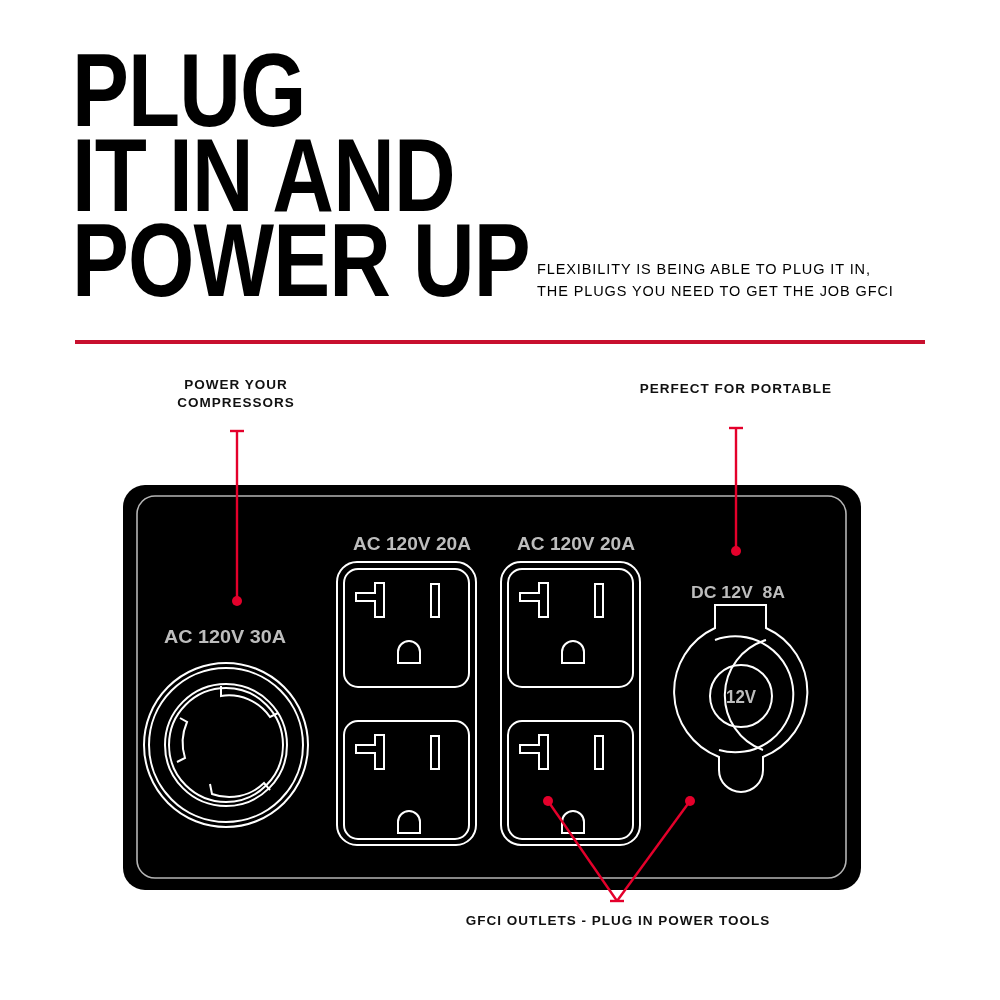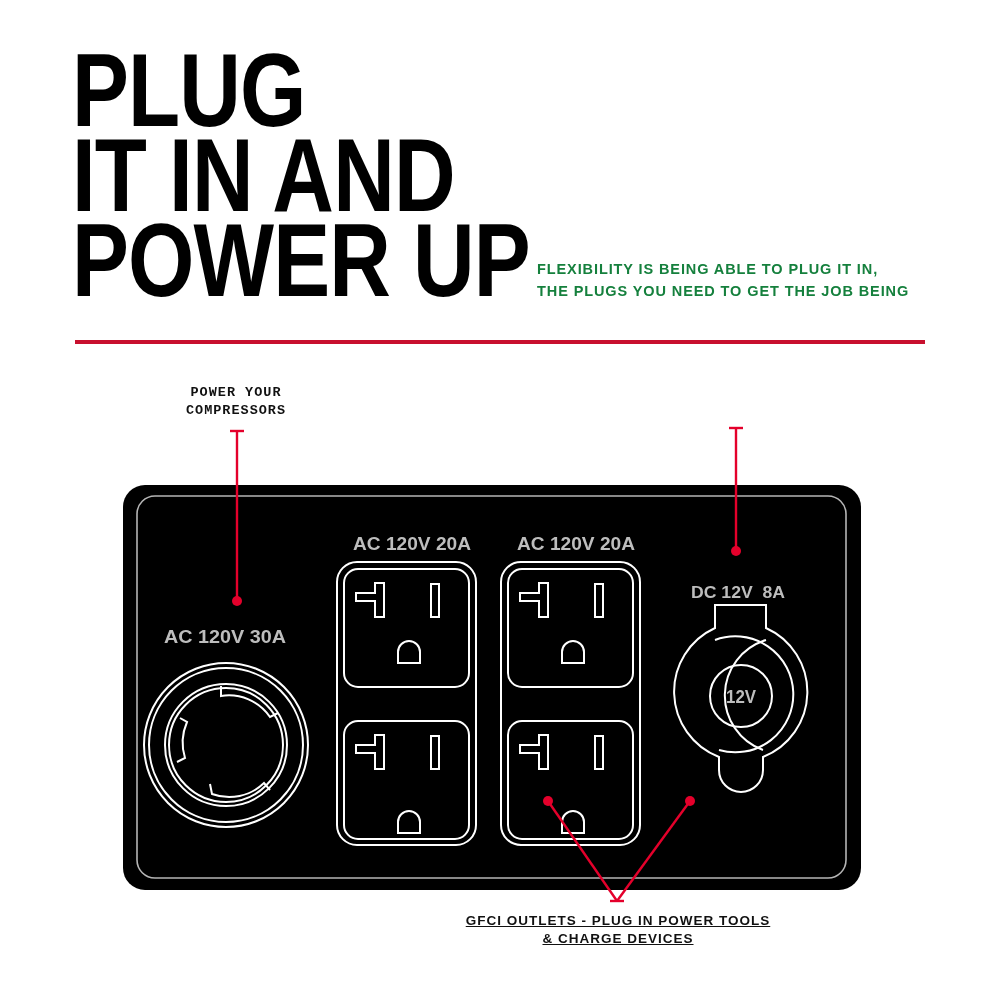--- a/index.html
+++ b/index.html
@@ -1,53 +1,53 @@
 <!DOCTYPE html>
 <html><head>
 <meta charset="utf-8">
 <style>
   html, body { margin:0; padding:0; background:#ffffff; }
   body { width:1000px; height:1000px; position:relative; overflow:hidden; font-family:"Liberation Sans", sans-serif; }
   .headline { position:absolute; left:72px; top:48px; margin:0; font-family:"Liberation Sans", sans-serif; font-weight:900; color:#000; font-size:104px; line-height:85px; letter-spacing:-1px; transform:scaleX(0.82); transform-origin:left top; }
   .headline span { display:block; }
-  .intro { position:absolute; left:537px; top:258px; font-weight:700; font-size:14.5px; line-height:22px; letter-spacing:0.9px; color:#15803d; }
+  .intro { position:absolute; left:537px; top:258px; font-weight:400; font-size:14.5px; line-height:22px; letter-spacing:0.9px; color:#000000; }
   .intro span { display:block; white-space:nowrap; }
   .rule { position:absolute; left:75px; top:340px; width:850px; height:4px; background:#c8102e; }
   .callout { position:absolute; font-weight:700; font-size:13.5px; line-height:18px; letter-spacing:1px; color:#111; text-align:center; white-space:nowrap; }
   .callout span { display:block; }
   svg.art { position:absolute; left:0; top:0; }
   .spec { font-family:"Liberation Sans", sans-serif; font-weight:700; fill:#bdbdbd; }
 </style>
 </head>
 <body>
 
 <h1 class="headline">
   <span>PLUG</span>
   <span>IT IN AND</span>
   <span>POWER UP</span>
 </h1>
 
 <div class="intro">
   <span>FLEXIBILITY IS BEING ABLE TO PLUG IT IN,</span>
-  <span>THE PLUGS YOU NEED TO GET THE JOB BEING</span>
+  <span>THE PLUGS YOU NEED TO GET THE JOB GFCI</span>
 </div>
 
 <div class="rule"></div>
 
-<div class="callout" style="left:136px; top:384px; width:200px;font-family:Liberation Mono, monospace;">
+<div class="callout" style="left:136px; top:376px; width:200px;">
   <span>POWER YOUR</span>
   <span>COMPRESSORS</span>
 </div>
 
 <div class="callout" style="left:586px; top:380px; width:300px;">
+  <span>PERFECT FOR PORTABLE</span>
 </div>
 
-<div class="callout" style="left:418px; top:912px; width:400px;text-decoration:underline;">
+<div class="callout" style="left:418px; top:912px; width:400px;">
   <span>GFCI OUTLETS - PLUG IN POWER TOOLS</span>
-  <span>&amp; CHARGE DEVICES</span>
 </div>
 
 <svg class="art" width="1000" height="1000" viewBox="0 0 1000 1000">
 
   <g>
     <rect x="123" y="485" width="738" height="405" rx="22" fill="#000"></rect>
     <rect x="137" y="496" width="709" height="382" rx="18" fill="none" stroke="#b5b5b5" stroke-width="1.6"></rect>
   </g>
 
   <g fill="none" stroke="#fff" stroke-width="2">

